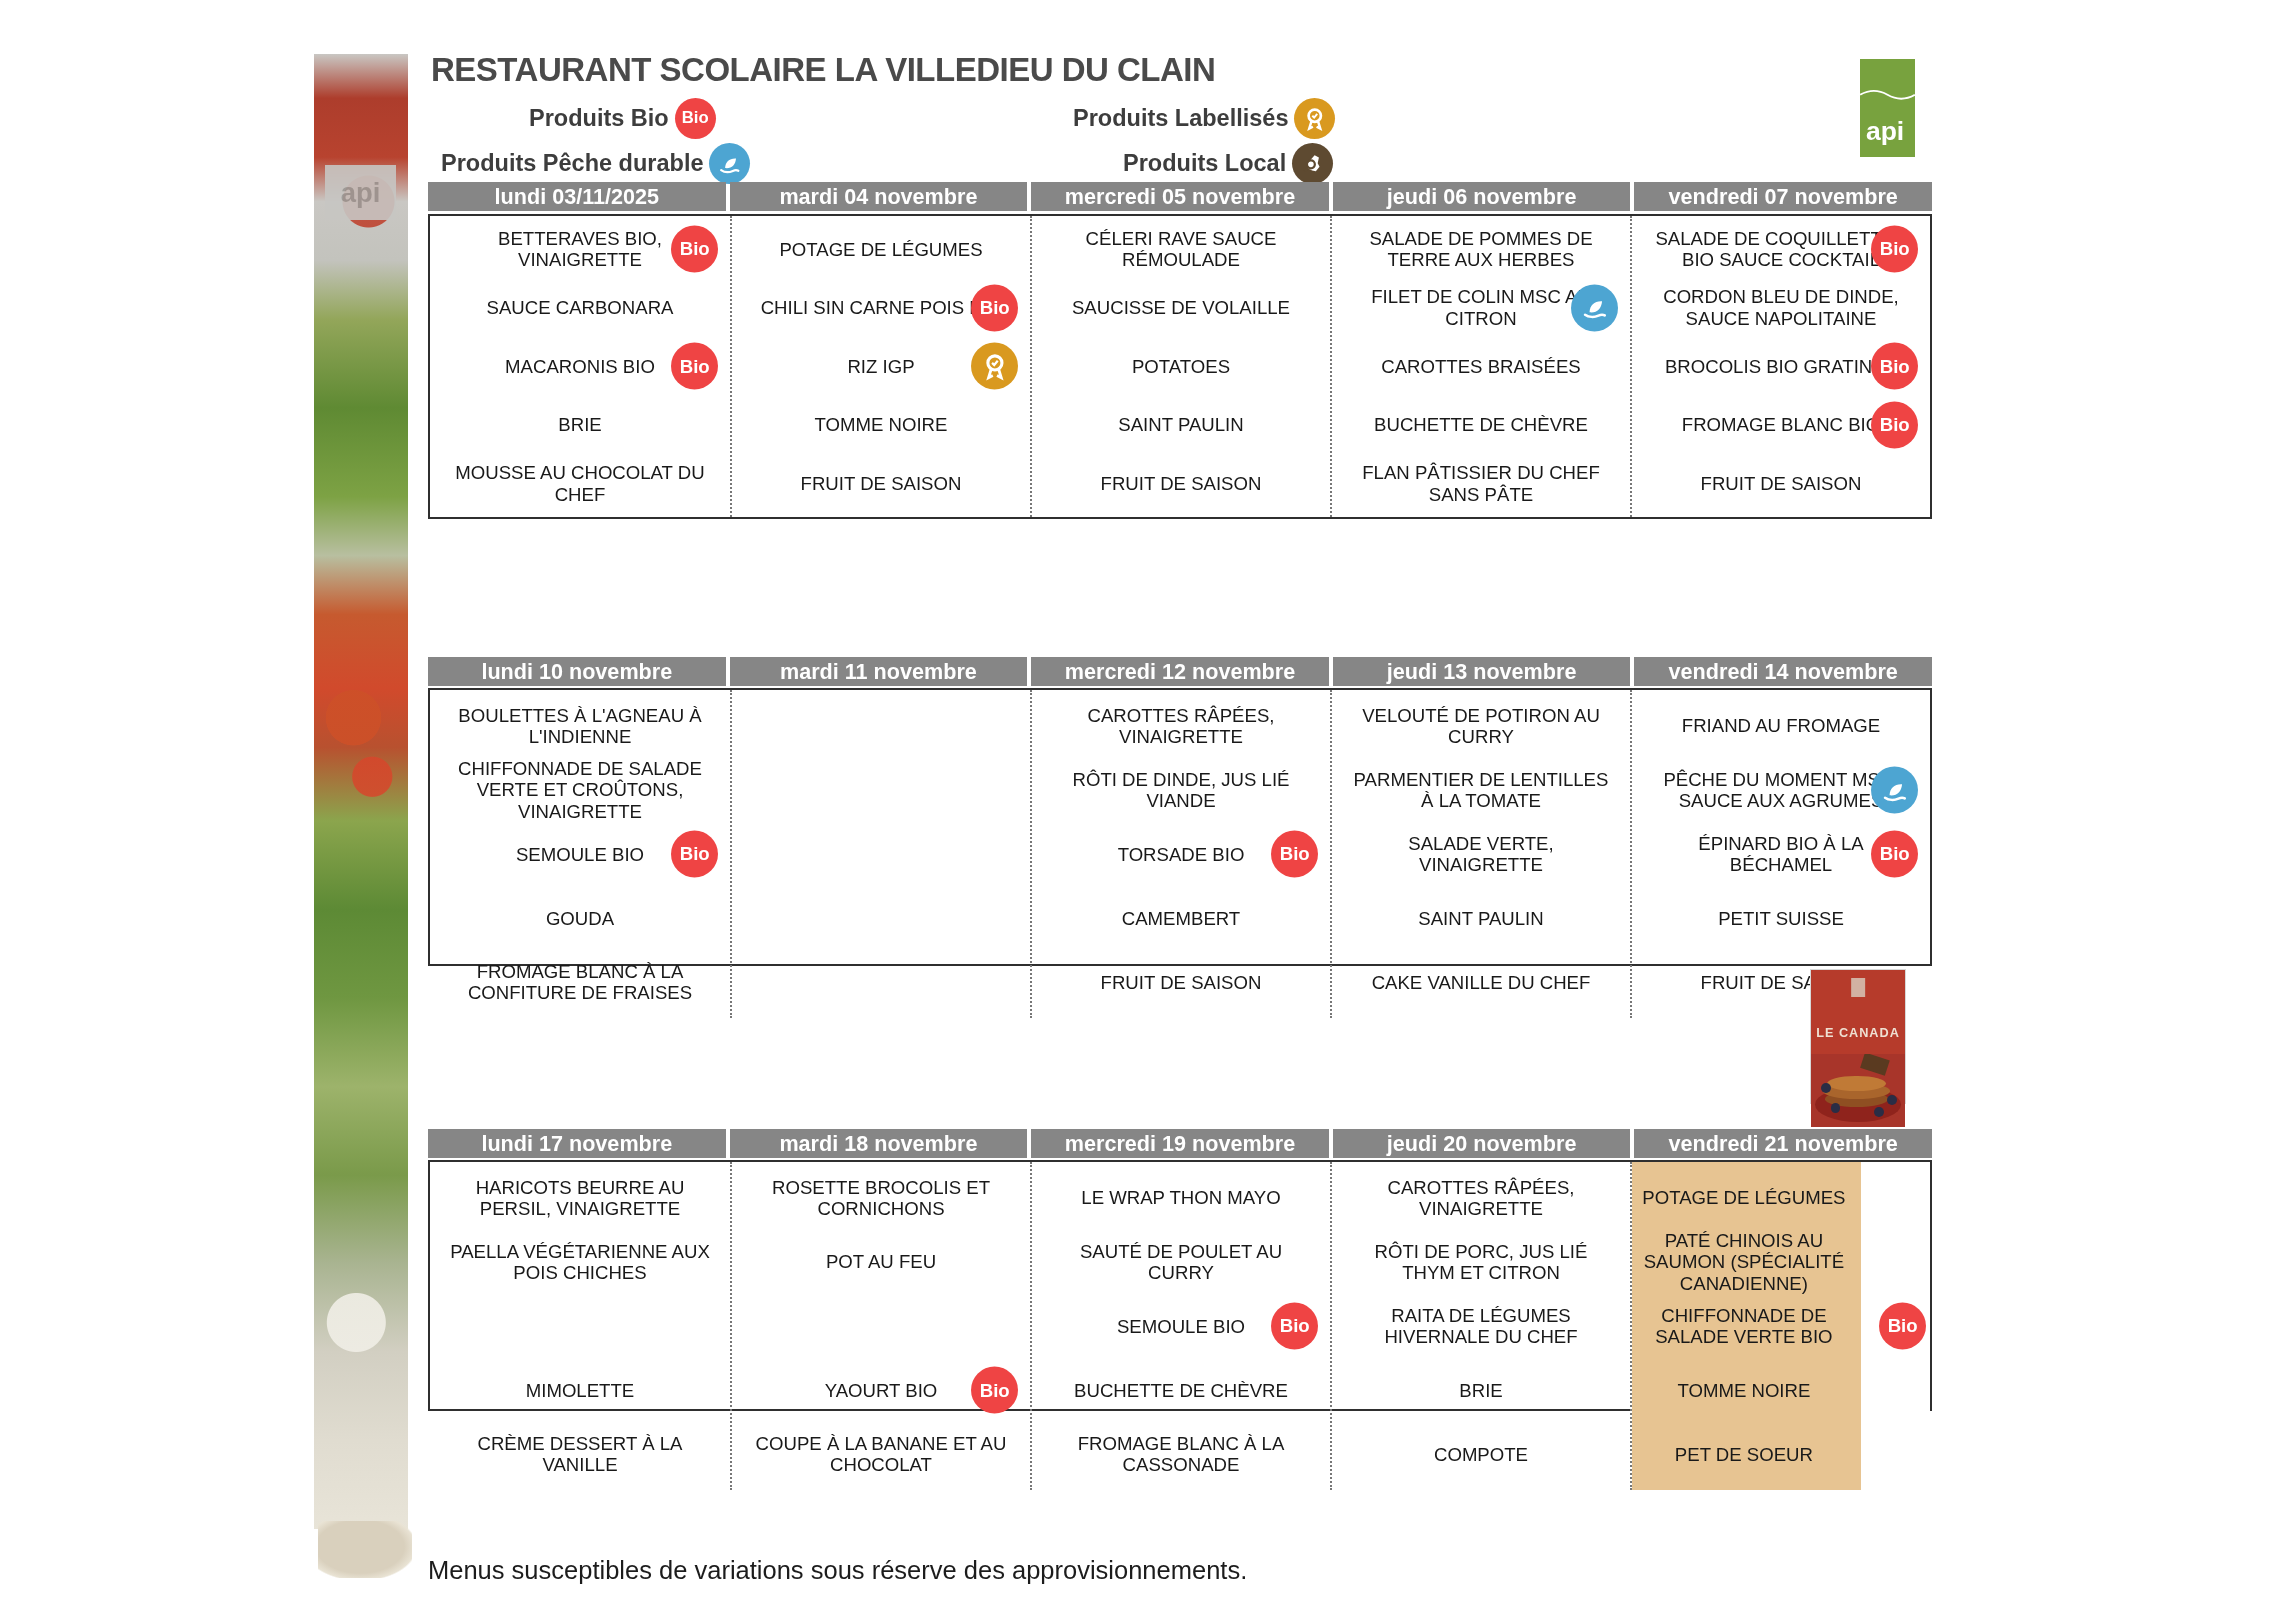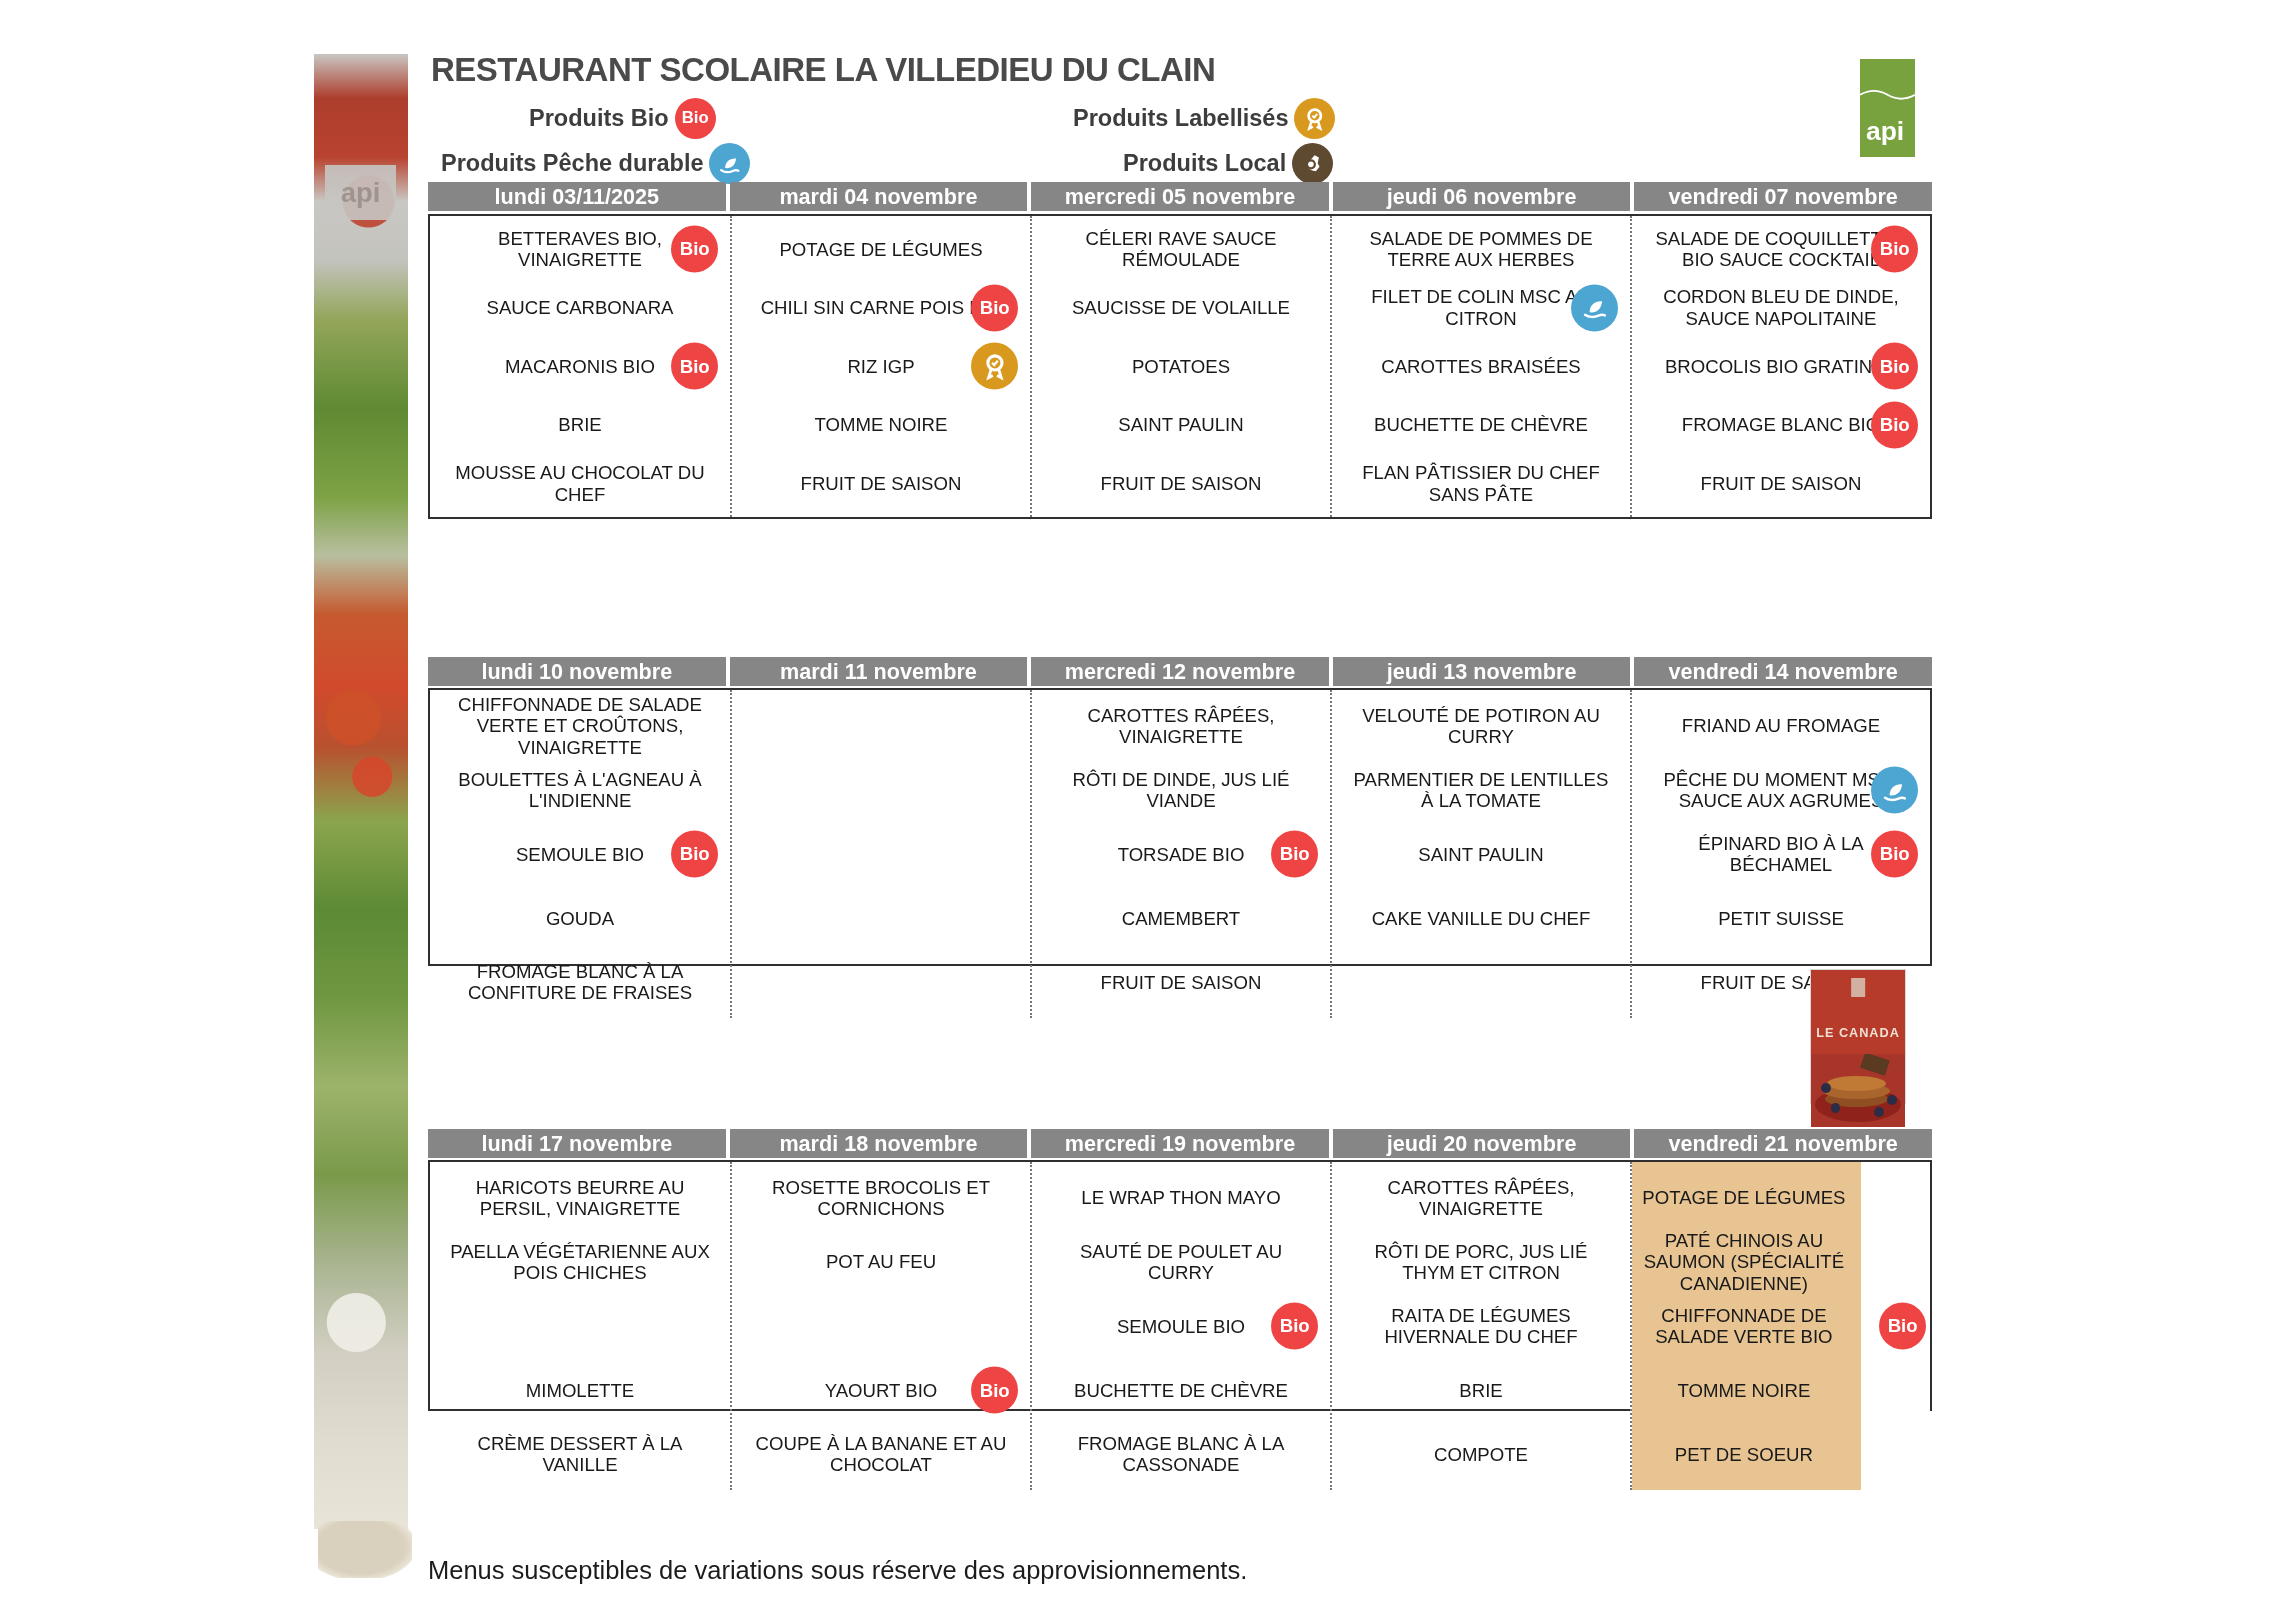--- a/index.html
+++ b/index.html
@@ -263,26 +263,26 @@
   <div class="week-header wh-1">
       <div class="day-header">lundi 10 novembre</div>
       <div class="day-header">mardi 11 novembre</div>
       <div class="day-header">mercredi 12 novembre</div>
       <div class="day-header">jeudi 13 novembre</div>
       <div class="day-header">vendredi 14 novembre</div>
     </div>
   <div class="week-body  wb-1">
       <div class="day-col">
         <div class="menu-item">
+          <span class="item-text">BOULETTES À L'AGNEAU À L'INDIENNE</span>
+        </div>
+        <div class="menu-item">
           <span class="item-text">CHIFFONNADE DE SALADE VERTE ET CROÛTONS, VINAIGRETTE</span>
         </div>
         <div class="menu-item">
-          <span class="item-text">BOULETTES À L'AGNEAU À L'INDIENNE</span>
-        </div>
-        <div class="menu-item">
           <span class="item-text">SEMOULE BIO</span>
           <span class="badge badge-bio">Bio</span>
         </div>
         <div class="menu-item">
           <span class="item-text">GOUDA</span>
         </div>
         <div class="menu-item">
           <span class="item-text">FROMAGE BLANC À LA CONFITURE DE FRAISES</span>
         </div>
       </div>
@@ -320,20 +320,23 @@
         <div class="menu-item">
           <span class="item-text">FRUIT DE SAISON</span>
         </div>
       </div>
       <div class="day-col">
         <div class="menu-item">
           <span class="item-text">VELOUTÉ DE POTIRON AU CURRY</span>
         </div>
         <div class="menu-item">
           <span class="item-text">PARMENTIER DE LENTILLES À LA TOMATE</span>
+        </div>
+        <div class="menu-item">
+          <span class="item-text">SALADE VERTE, VINAIGRETTE</span>
         </div>
         <div class="menu-item">
           <span class="item-text">SAINT PAULIN</span>
         </div>
         <div class="menu-item">
           <span class="item-text">CAKE VANILLE DU CHEF</span>
         </div>
       </div>
       <div class="day-col">
         <div class="menu-item">

